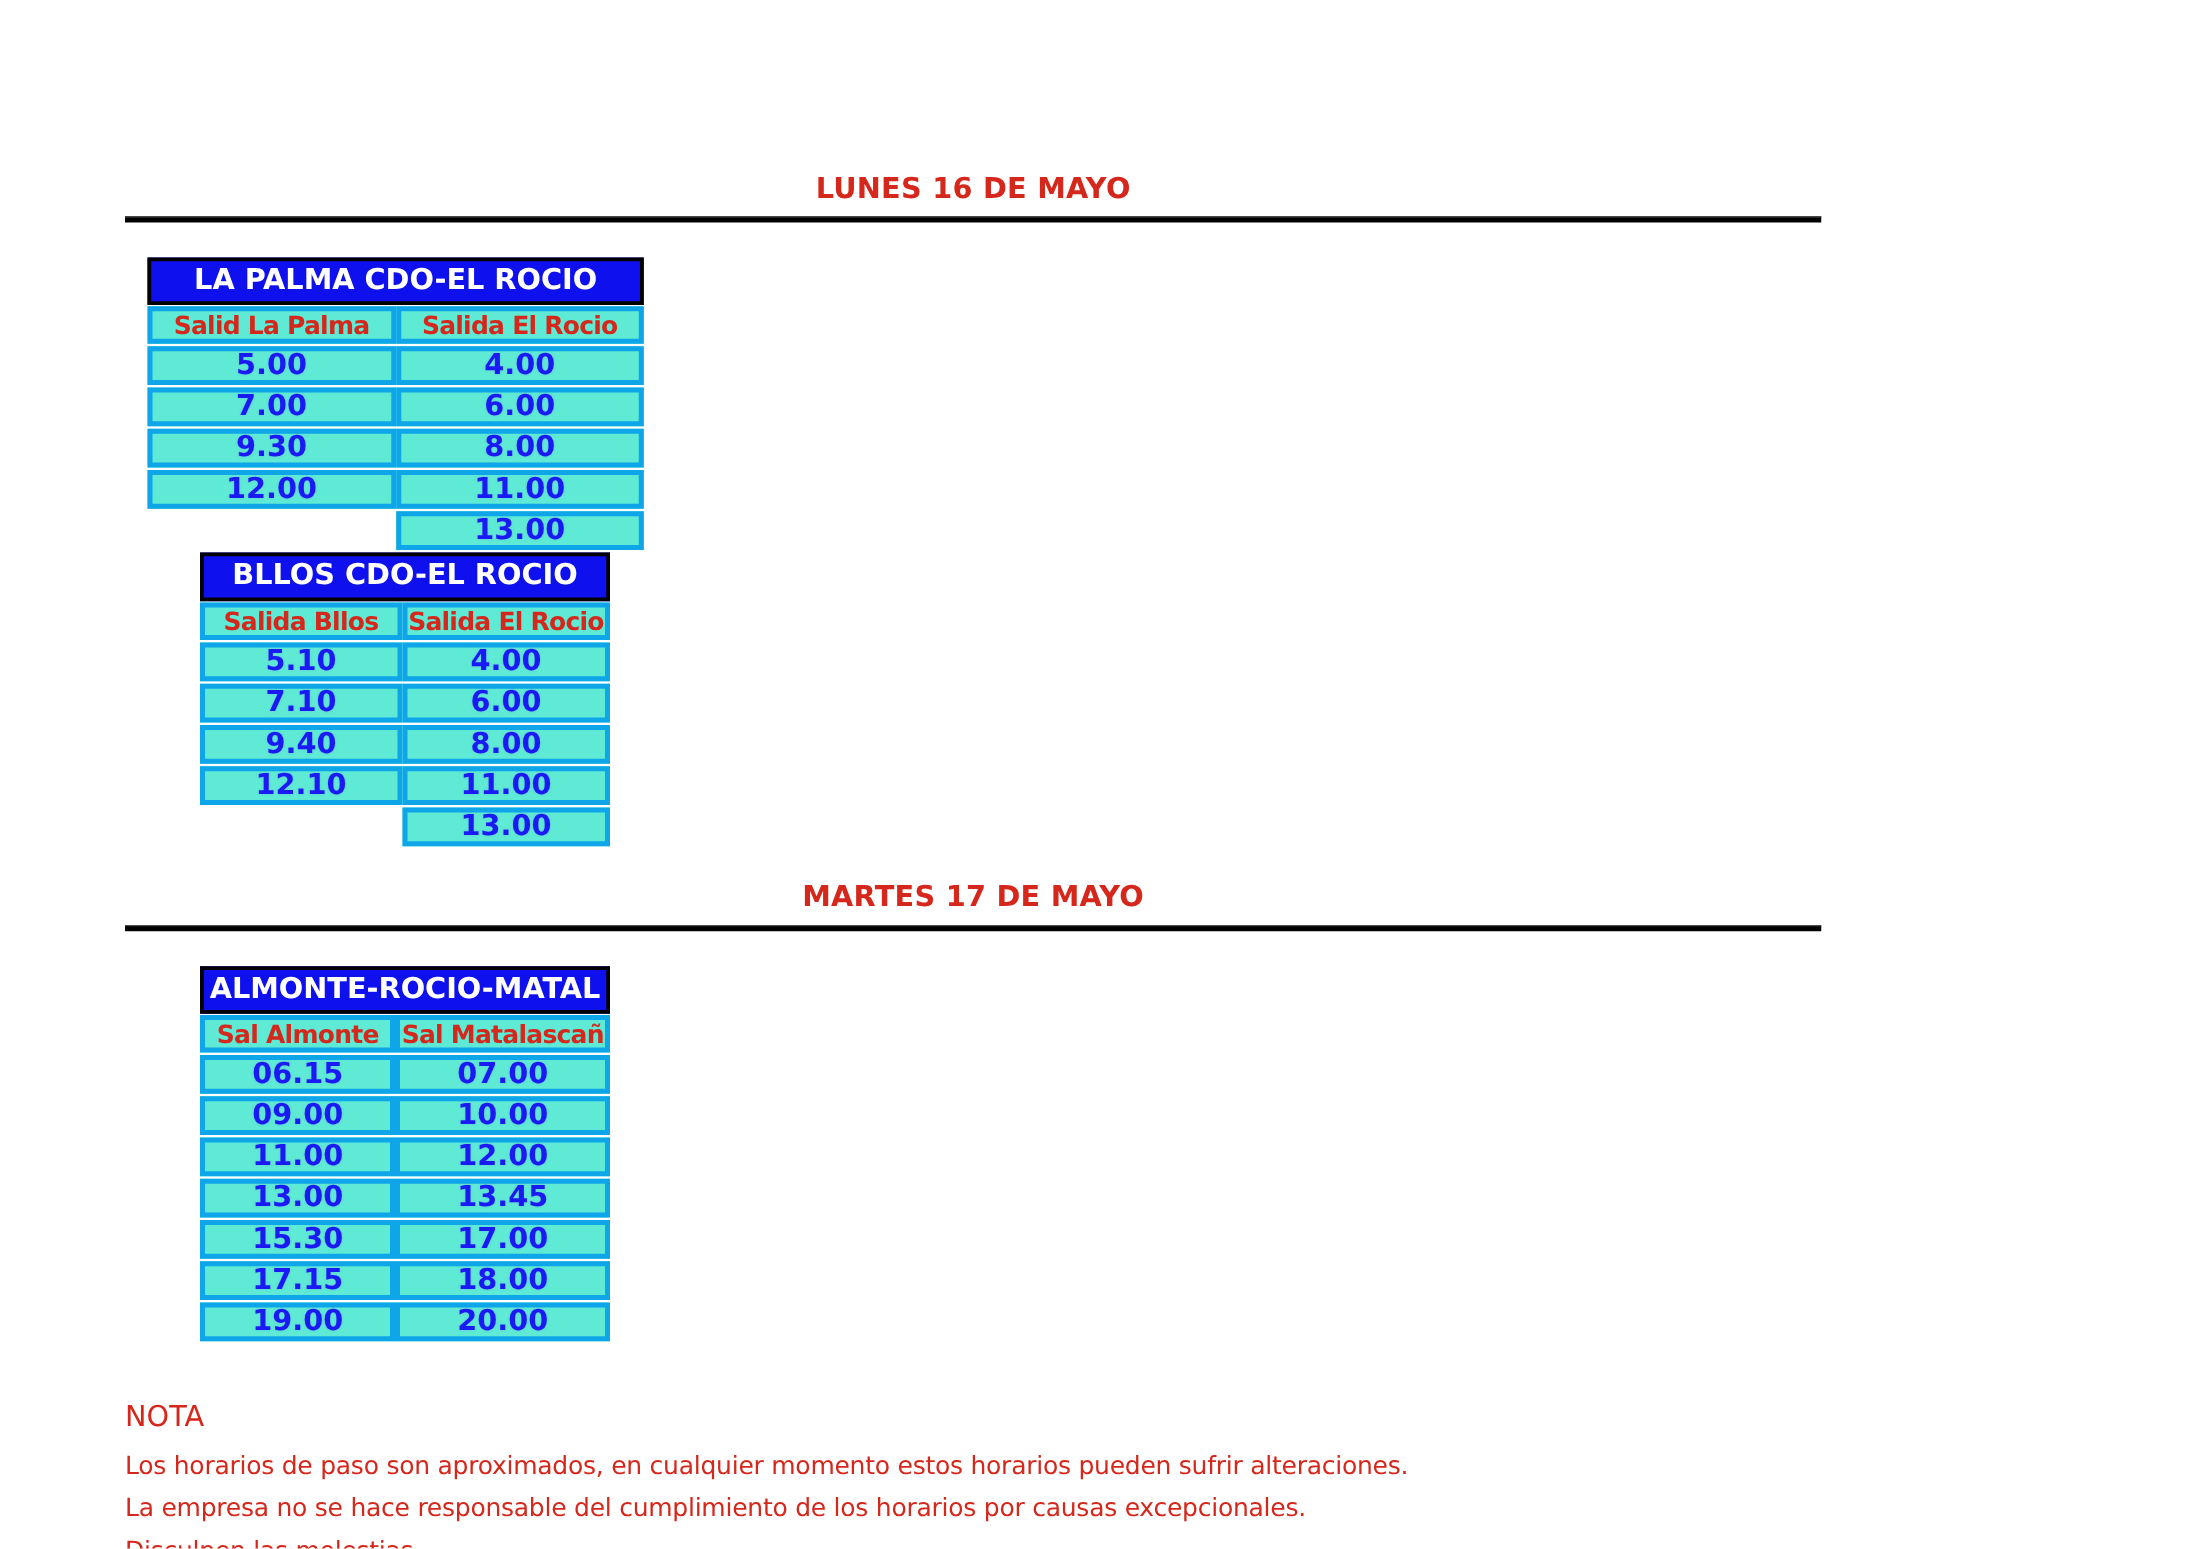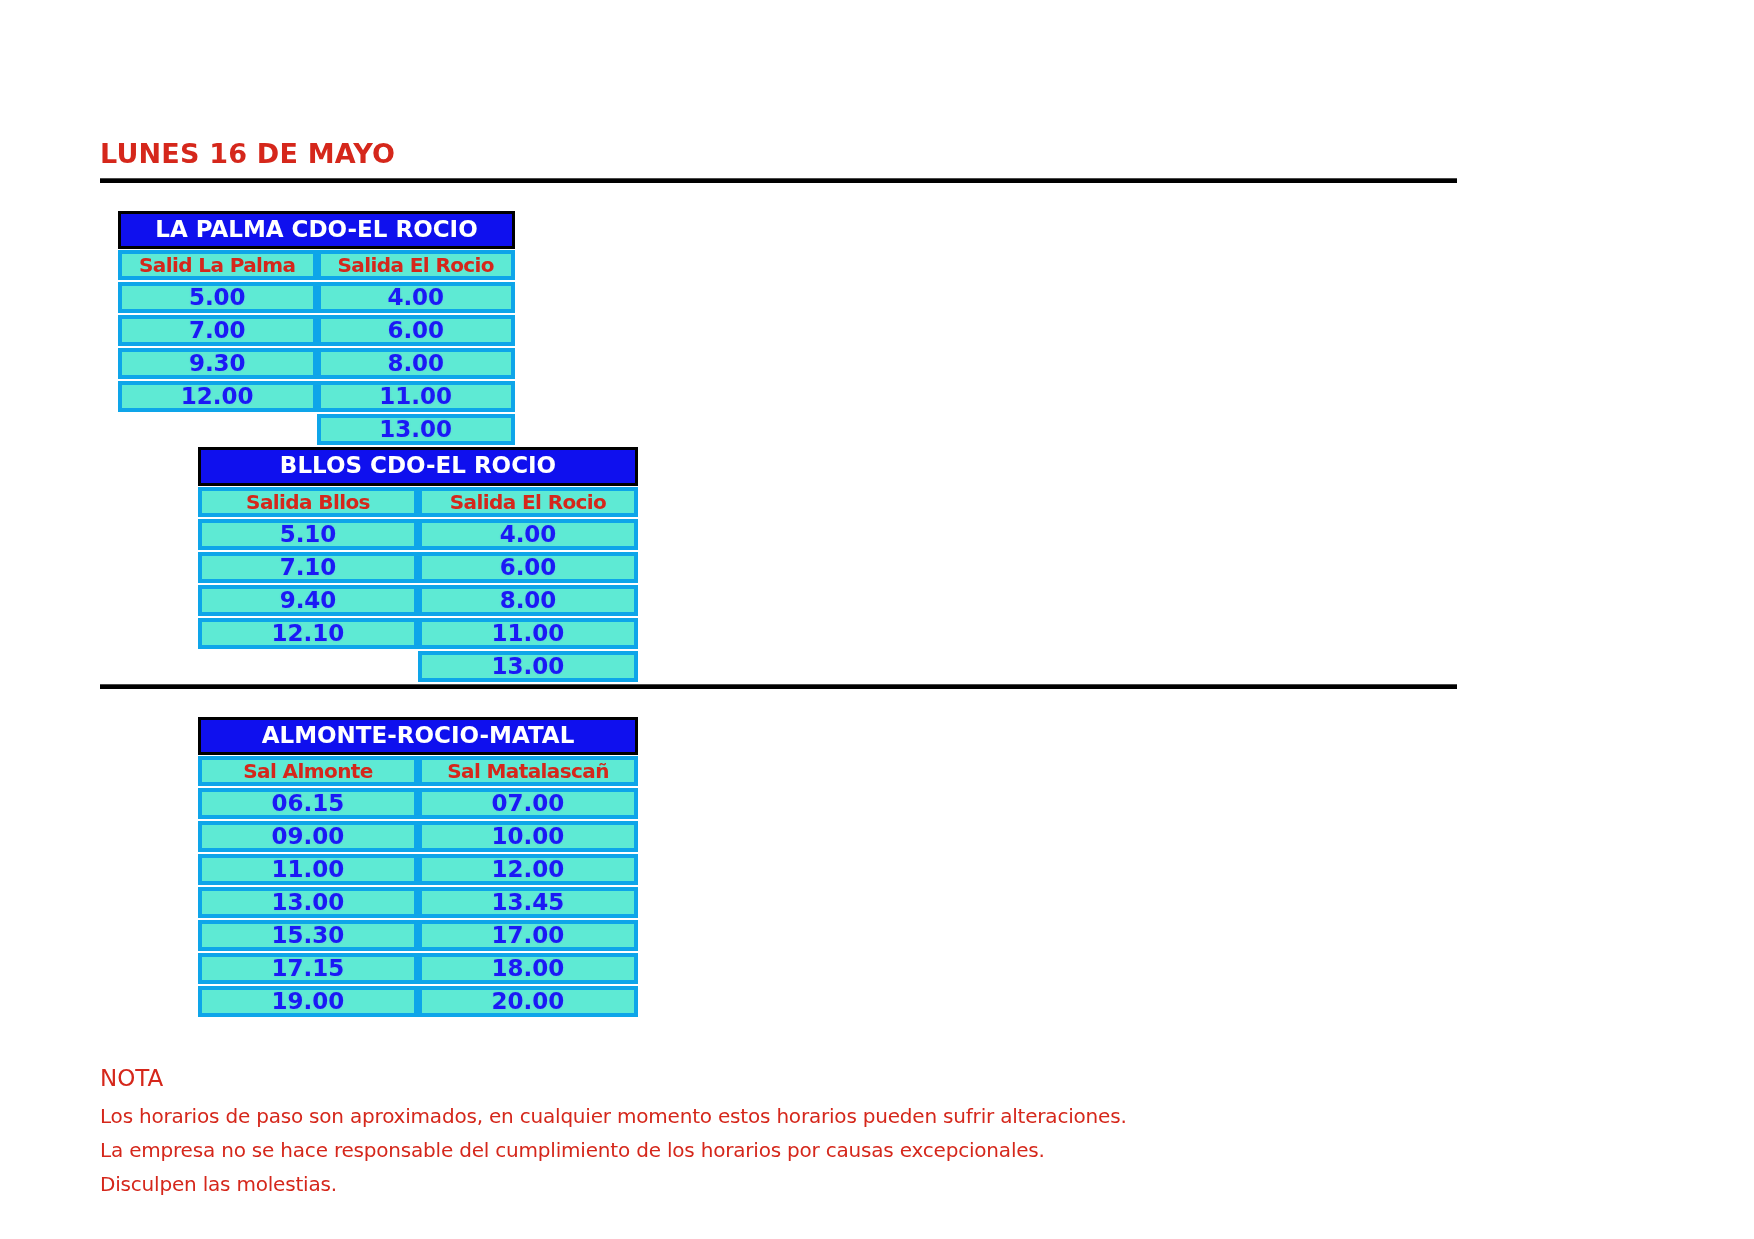--- a/index.html
+++ b/index.html
@@ -16,41 +16,41 @@
     background:#ffffff;
     font-family:"DejaVu Sans","Liberation Sans",sans-serif;
     overflow:hidden;
   }
   .content{
     margin-left:100px;
     width:1357px;
     padding-top:138px;
   }
   .section-title{
-    text-align:left;
+    text-align:center;
     color:var(--red);
-    font-size:27px;
+    font-size:23px;
     font-weight:bold;
     margin:0 0 9px 0;
     letter-spacing:0.2px;
   }
   .rule{
     height:5px;
     background:var(--line);
     border-top:1px solid #4a4a4a;
   }
   .tables-row{
     display:flex;
     align-items:flex-start;
     margin-top:28px;
     flex-direction:column;
   }
   .timetable{flex:none;}
   .tt-w1{width:397px;margin-left:18px;}
-  .tt-w2{width:440px;margin-left:98px;}
+  .tt-w2{width:328px;margin-left:60px;}
   .tt-w3{width:352px;margin-left:91px;}
   .tbl-head{
     background:var(--blue-bg);
     border:3px solid #000;
     color:#ffffff;
     font-weight:bold;
     font-size:23px;
     text-align:center;
     padding:3px 0 4px 0;
     line-height:1.1;
@@ -186,20 +186,21 @@
                   <td>13.00</td>
                 </tr>
               </tbody>
           </table>
         </div>
 
       </div>
     </div>
 
     <div class="section section-2">
+      <div class="section-title">MARTES 17 DE MAYO</div>
       <div class="rule"></div>
 
       <div class="tables-row">
 
 
         <div class="timetable tt-w2">
           <div class="tbl-head">ALMONTE-ROCIO-MATAL</div>
           <table class="times">
             <thead>
               <tr>

